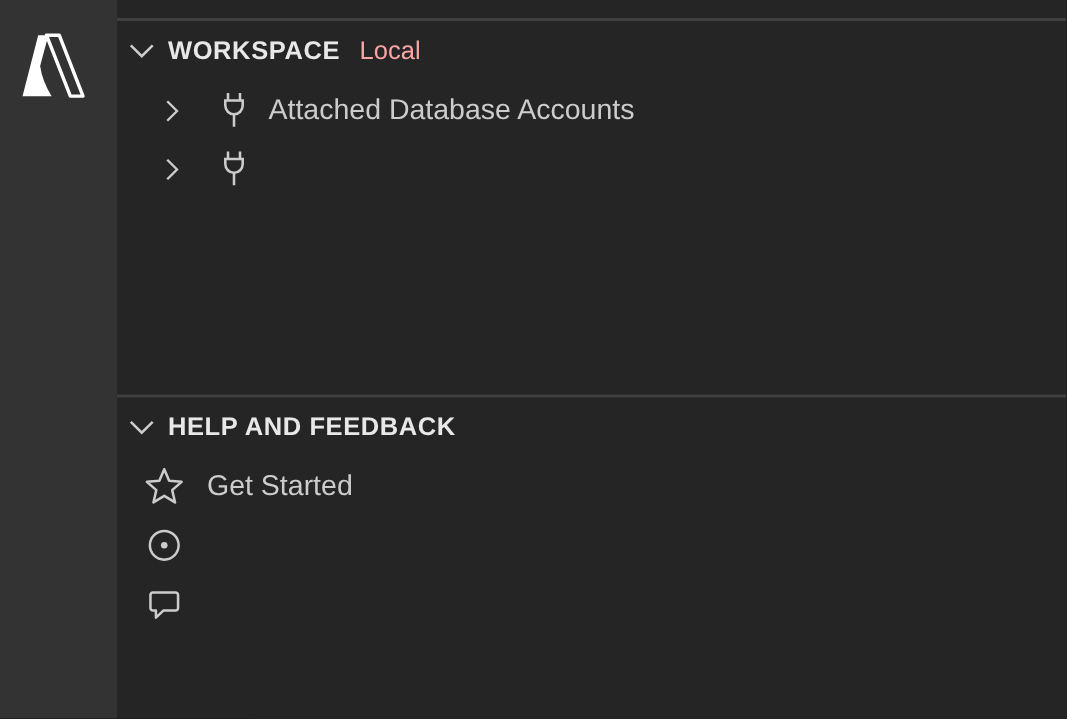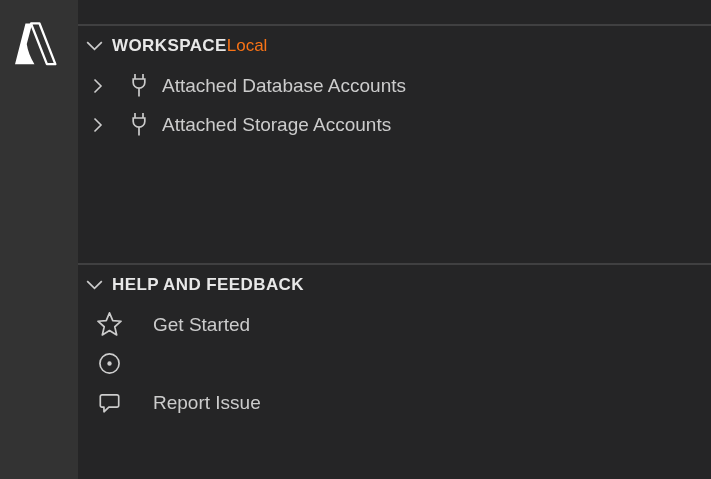--- a/index.html
+++ b/index.html
@@ -30,21 +30,21 @@
   }
 
   
   .sidebar {
     position: absolute;
     left: 78px; top: 0; bottom: 0; right: 0;
     background: #252526;
   }
 
   .pane { position: absolute; left: 0; right: 0; }
-  .pane-workspace { top: 24px; }
+  .pane-workspace { top: 12px; }
   .pane-help { top: 263px; }
   .pane { border-top: 2px solid #404041; }
 
   .pane-header {
     height: 40px;
     display: flex;
     align-items: center;
     padding-left: 8px;
     cursor: pointer;
   }
@@ -55,31 +55,32 @@
   }
   .pane-title {
     margin-left: 9px;
     font-size: 17px;
     font-weight: bold;
     letter-spacing: 0.4px;
     color: #e8e8e8;
     white-space: nowrap;
   }
   .pane-desc {
+    margin-left: 13px;
     font-size: 17px;
-    color: #f97316;
+    color: #fca5a5;
     white-space: nowrap;
   }
 
   
   .tree-row {
     height: 39px;
     display: flex;
     align-items: center;
-    padding-left: 13px;
+    padding-left: 30px;
     cursor: pointer;
   }
   .twistie {
     width: 14px; height: 16px;
     display: flex; align-items: center; justify-content: center;
     flex: none;
   }
   .tree-icon {
     margin-left: 24px;
     width: 20px; height: 28px;
@@ -99,21 +100,21 @@
     display: flex;
     align-items: center;
     padding-left: 17px;
     cursor: pointer;
   }
   .help-icon {
     width: 28px; height: 28px;
     display: flex; align-items: center; justify-content: center;
     flex: none;
   }
-  .help-row .row-label { margin-left: 30px; }
+  .help-row .row-label { margin-left: 15px; }
 
   svg { display: block; }
 </style>
 </head>
 <body>
 
 <div class="app">
 
   <div class="activitybar">
     <div class="ab-item">
@@ -166,21 +167,20 @@
           <span class="tree-icon">
             <svg width="20" height="26" viewBox="0 0 20 26">
               <g fill="none" stroke="#cccccc" stroke-width="1.7">
                 <path d="M6 1 V6"></path>
                   <path d="M14 1 V6"></path>
                 <path d="M4.2 6 h11.6 v3.4 a5.8 5.8 0 0 1 -11.6 0 Z"></path>
                 <path d="M10 15.2 V23.5"></path>
               </g>
             </svg>
           </span>
-          <span class="row-label">Attached Storage Accounts</span>
         </div>
       </div>
     </div>
 
     <div class="pane pane-help">
       <div class="pane-header">
         <span class="pane-chevron">
           <svg width="17" height="10" viewBox="0 0 17 10">
             <polyline points="1.2,1.2 8.5,8.4 15.8,1.2" fill="none" stroke="#cccccc" stroke-width="1.7"></polyline>
           </svg>
@@ -206,19 +206,18 @@
             </svg>
           </span>
         </div>
 
         <div class="help-row">
           <span class="help-icon">
             <svg width="23" height="22" viewBox="0 0 22 21">
               <path d="M3.8 2.8 h14.4 a1.6 1.6 0 0 1 1.6 1.6 v8.4 a1.6 1.6 0 0 1 -1.6 1.6 H10.4 l-4.7 4.5 v-4.5 H3.8 a1.6 1.6 0 0 1 -1.6 -1.6 V4.4 a1.6 1.6 0 0 1 1.6 -1.6 Z" fill="none" stroke="#cccccc" stroke-width="1.6" stroke-linejoin="round"></path>
             </svg>
           </span>
-          <span class="row-label">Report Issue</span>
         </div>
       </div>
     </div>
 
   </div>
 </div>
 
 </body></html>

